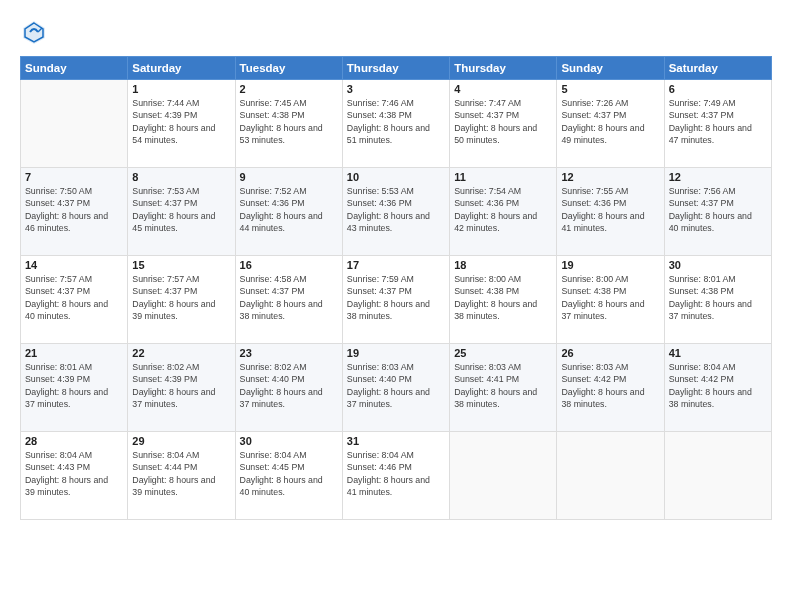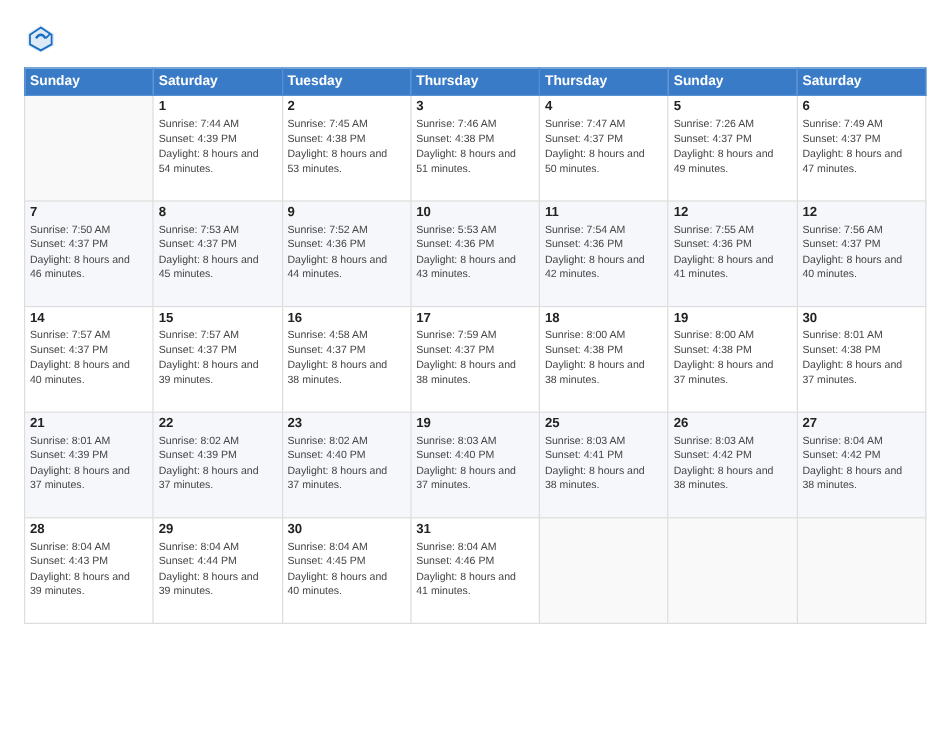--- a/index.html
+++ b/index.html
@@ -342,21 +342,21 @@
         </td>
           <td>
           <span class="day-num">26</span>
           <div class="cell-text">
             <div>Sunrise: 8:03 AM</div>
             <div>Sunset: 4:42 PM</div>
             <div>Daylight: 8 hours and<br>38 minutes.</div>
           </div>
         </td>
           <td>
-          <span class="day-num">27</span>
+          <span class="day-num">41</span>
           <div class="cell-text">
             <div>Sunrise: 8:04 AM</div>
             <div>Sunset: 4:42 PM</div>
             <div>Daylight: 8 hours and<br>38 minutes.</div>
           </div>
         </td>
         </tr>
         <tr>
           <td>
           <span class="day-num">28</span>

